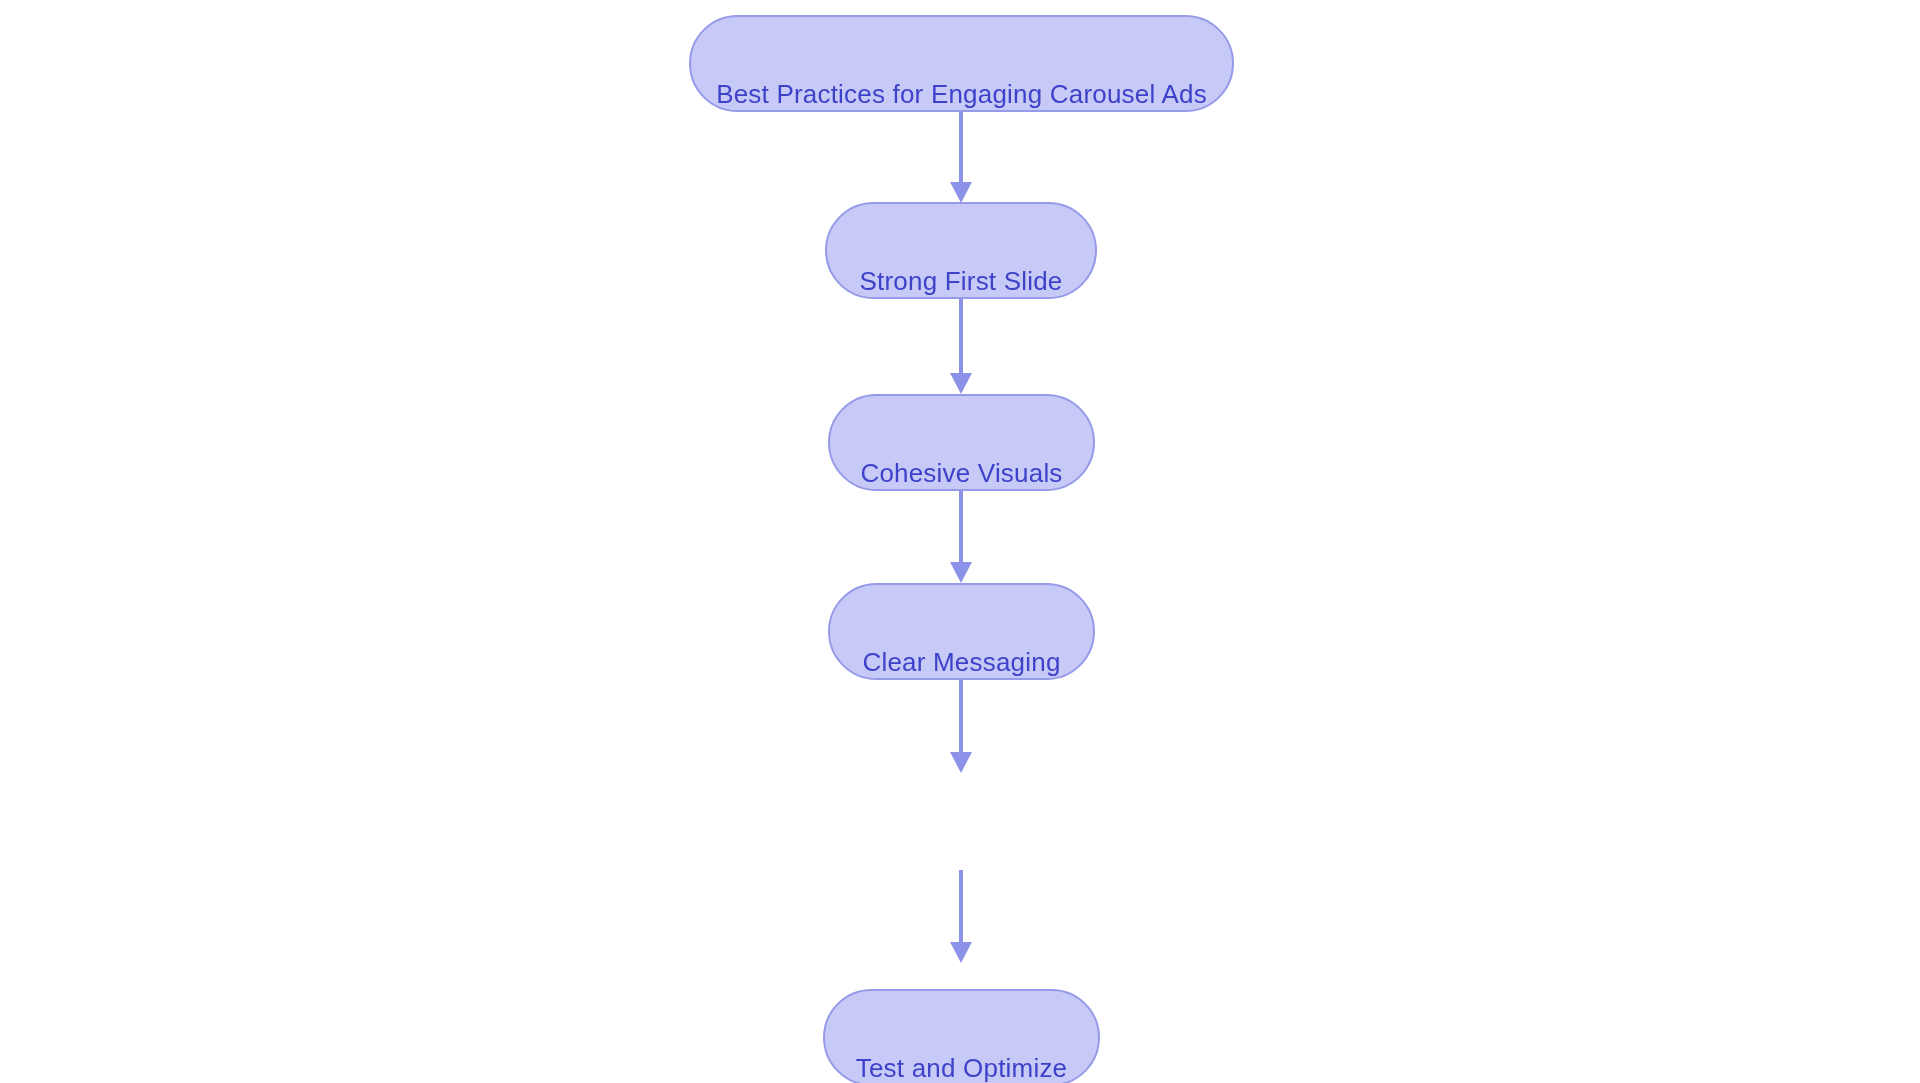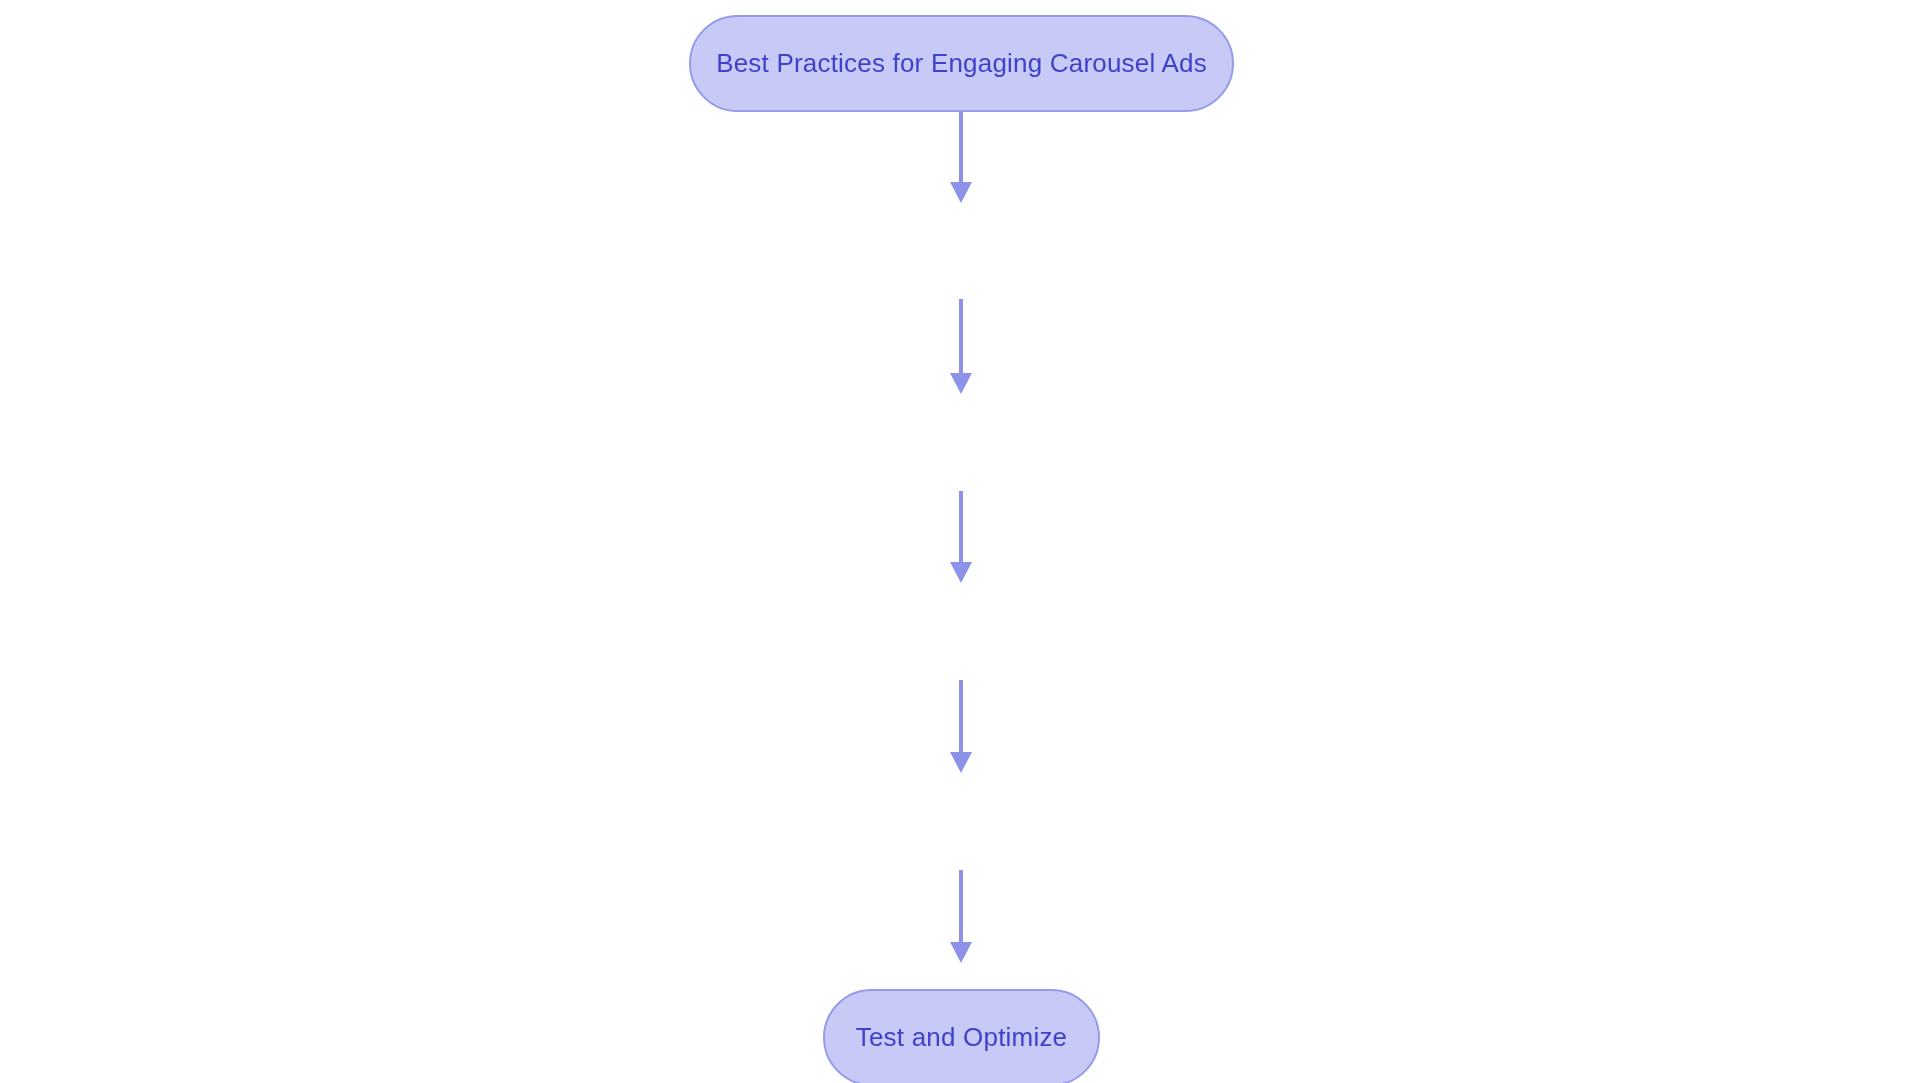--- a/index.html
+++ b/index.html
@@ -18,21 +18,21 @@
     background:var(--bg);
   }
   .flow-node{
     position:absolute;
     height:97px;
     border-radius:48.5px;
     background:var(--node-fill);
     border:2px solid var(--node-border);
     color:var(--node-text);
     display:flex;
-    align-items:center;
+    align-items:flex-end;
     justify-content:center;
     font-size:26px;
     letter-spacing:0.2px;
     text-align:center;
     white-space:nowrap;
   }
   .node-1{left:689px; top:15px;  width:545px;}
   .node-2{left:825px; top:202px; width:272px;}
   .node-3{left:828px; top:394px; width:267px;}
   .node-4{left:828px; top:583px; width:267px;}
@@ -70,21 +70,30 @@
     <g>
       <line x1="961" y1="870" x2="961" y2="943" stroke="#8c92e8" stroke-width="4"></line>
       <polygon points="950,942 972,942 961,963" fill="#8c92e8"></polygon>
     </g>
   </svg>
 
   <div class="flow-node node-1">
     <span>Best Practices for Engaging Carousel Ads</span>
   </div>
 
+  <div class="flow-node node-2">
+    <span>Strong First Slide</span>
+  </div>
 
+  <div class="flow-node node-3">
+    <span>Cohesive Visuals</span>
+  </div>
 
+  <div class="flow-node node-4">
+    <span>Clear Messaging</span>
+  </div>
 
 
   <div class="flow-node node-6">
     <span>Test and Optimize</span>
   </div>
 
 </div>
 
 </body></html>

